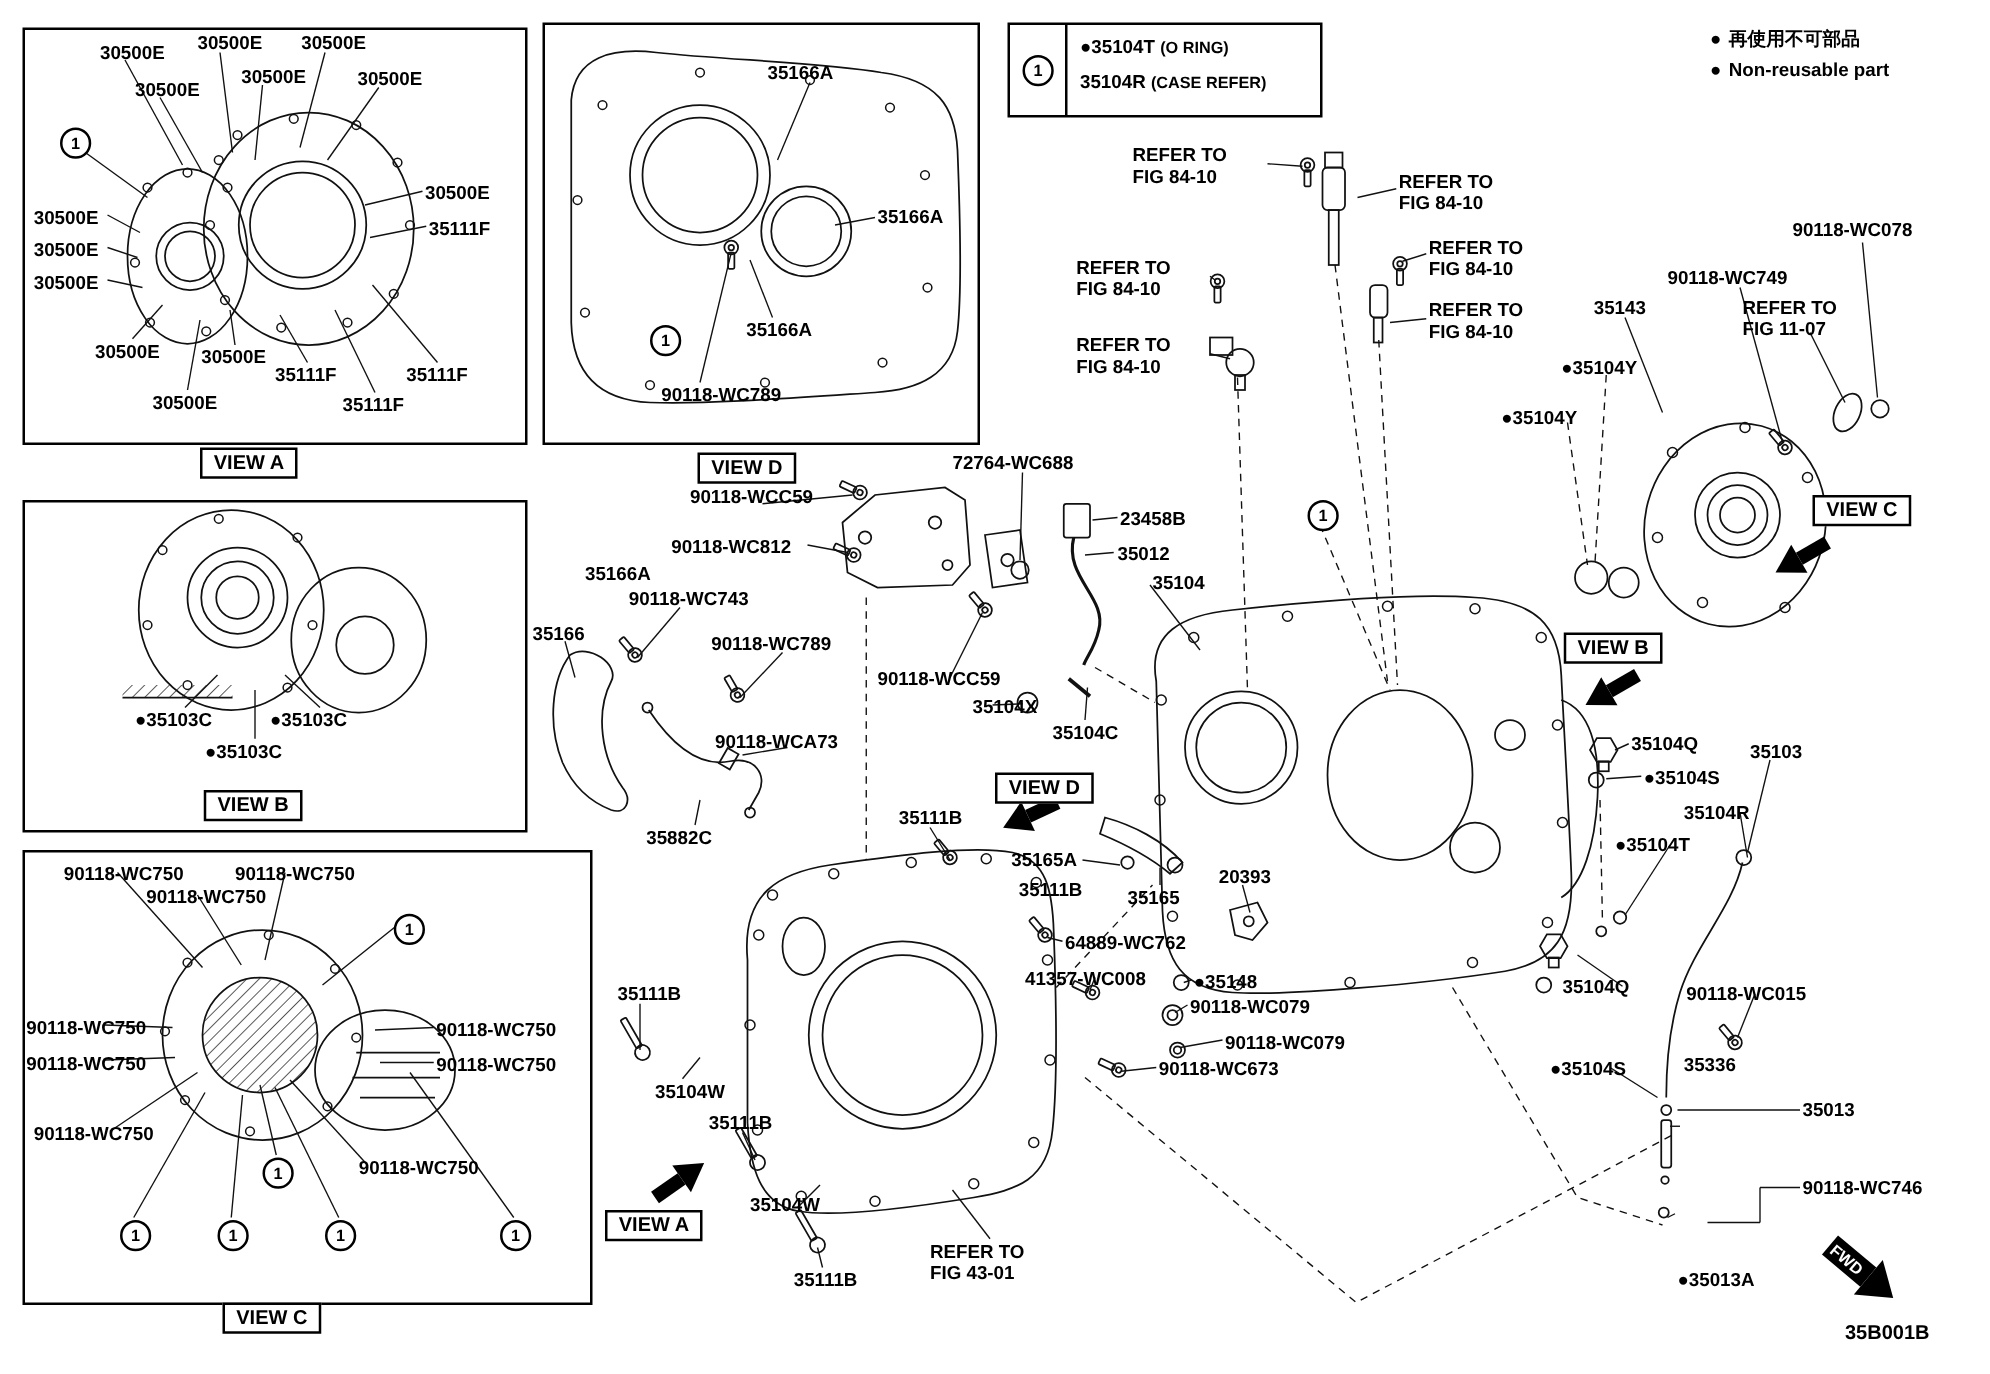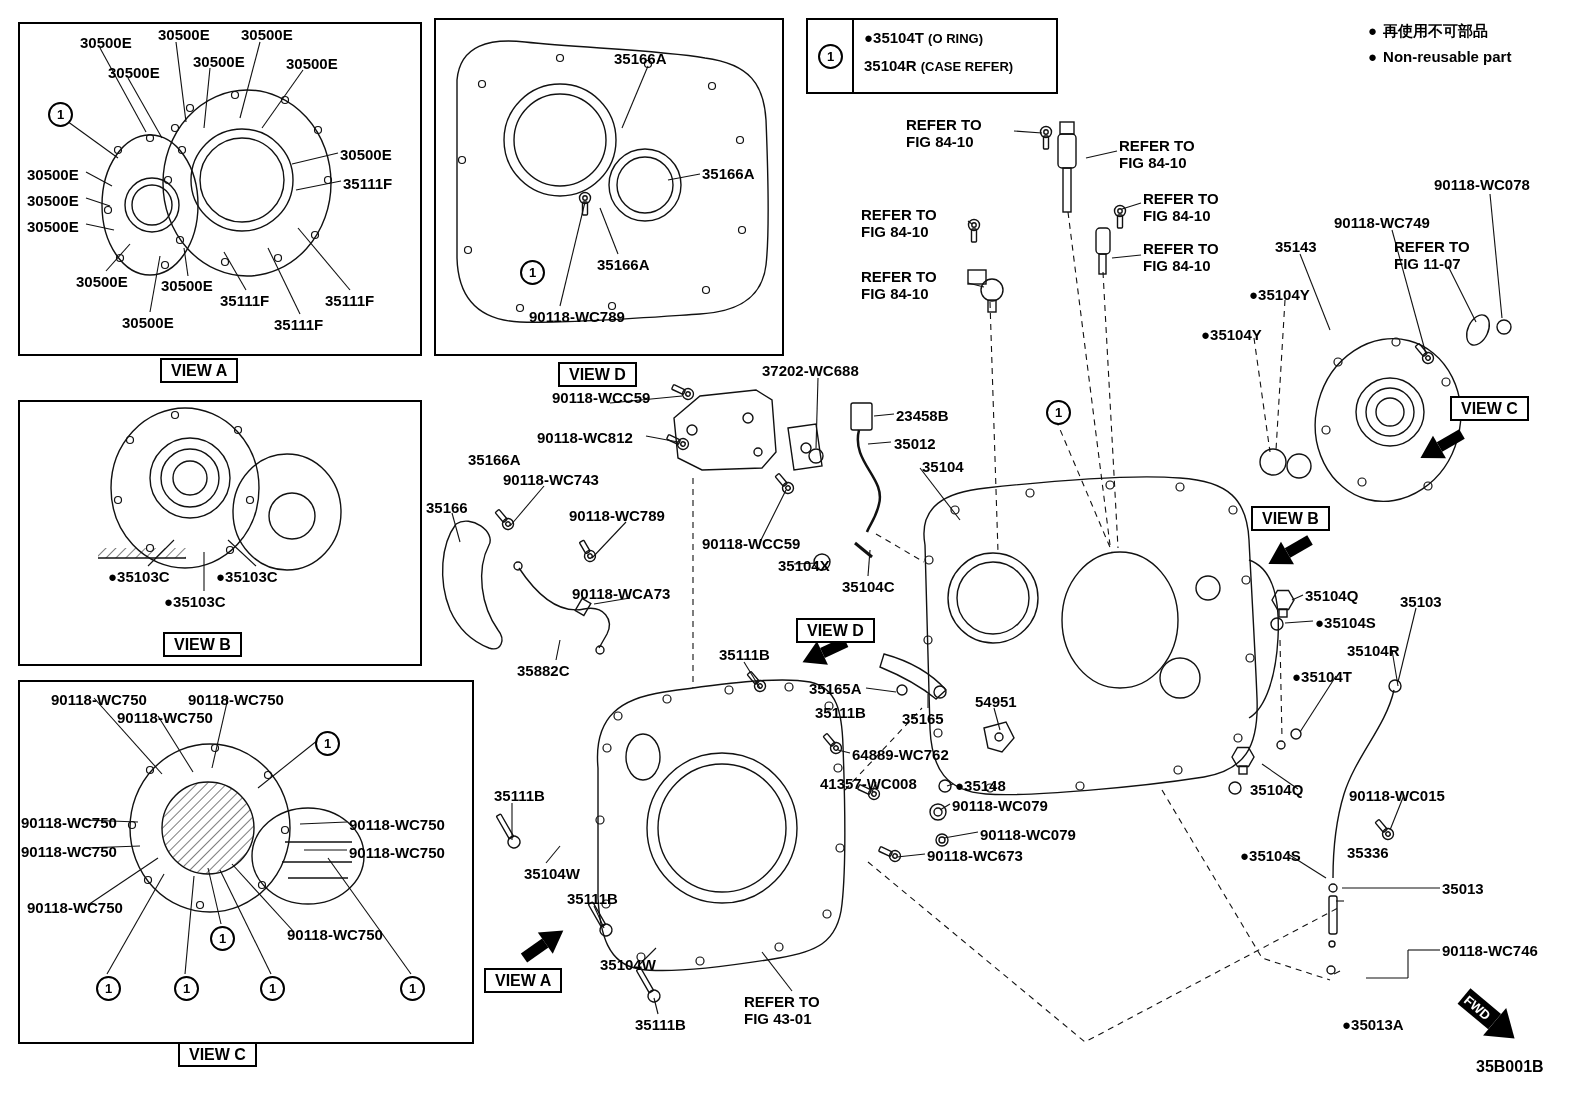--- a/index.html
+++ b/index.html
@@ -475,40 +475,40 @@
 <div class="L" style="left:1394px;top:238px">
       <div>REFER TO</div>
       <div>FIG 11-07</div>
     </div>
 <div class="L" style="left:744px;top:993px">
       <div>REFER TO</div>
       <div>FIG 43-01</div>
     </div>
 
 <div class="L" style="left:552px;top:389px">90118-WCC59</div>
-<div class="L" style="left:762px;top:362px">37202-WC688</div>
+<div class="L" style="left:762px;top:362px">72764-WC688</div>
 <div class="L" style="left:537px;top:429px">90118-WC812</div>
 <div class="L" style="left:896px;top:407px">23458B</div>
 <div class="L" style="left:894px;top:435px">35012</div>
 <div class="L" style="left:468px;top:451px">35166A</div>
 <div class="L" style="left:922px;top:458px">35104</div>
 <div class="L" style="left:503px;top:471px">90118-WC743</div>
 <div class="L" style="left:426px;top:499px">35166</div>
 <div class="L" style="left:569px;top:507px">90118-WC789</div>
 <div class="L" style="left:702px;top:535px">90118-WCC59</div>
 <div class="L" style="left:778px;top:557px">35104X</div>
 <div class="L" style="left:842px;top:578px">35104C</div>
 <div class="L" style="left:572px;top:585px">90118-WCA73</div>
 <div class="viewlbl" style="left:796px;top:618px">VIEW D</div>
 <div class="L" style="left:517px;top:662px">35882C</div>
 <div class="L" style="left:719px;top:646px">35111B</div>
 <div class="L" style="left:809px;top:680px">35165A</div>
 <div class="L" style="left:815px;top:704px">35111B</div>
 <div class="L" style="left:902px;top:710px">35165</div>
-<div class="L" style="left:975px;top:693px">54951</div>
+<div class="L" style="left:975px;top:693px">20393</div>
 <div class="circ" style="left:1046px;top:400px">1</div>
 <div class="L" style="left:852px;top:746px">64889-WC762</div>
 <div class="L" style="left:820px;top:775px">41357-WC008</div>
 <div class="L" style="left:955px;top:777px">●35148</div>
 <div class="L" style="left:952px;top:797px">90118-WC079</div>
 <div class="L" style="left:980px;top:826px">90118-WC079</div>
 <div class="L" style="left:927px;top:847px">90118-WC673</div>
 <div class="L" style="left:494px;top:787px">35111B</div>
 <div class="L" style="left:524px;top:865px">35104W</div>
 <div class="L" style="left:567px;top:890px">35111B</div>

